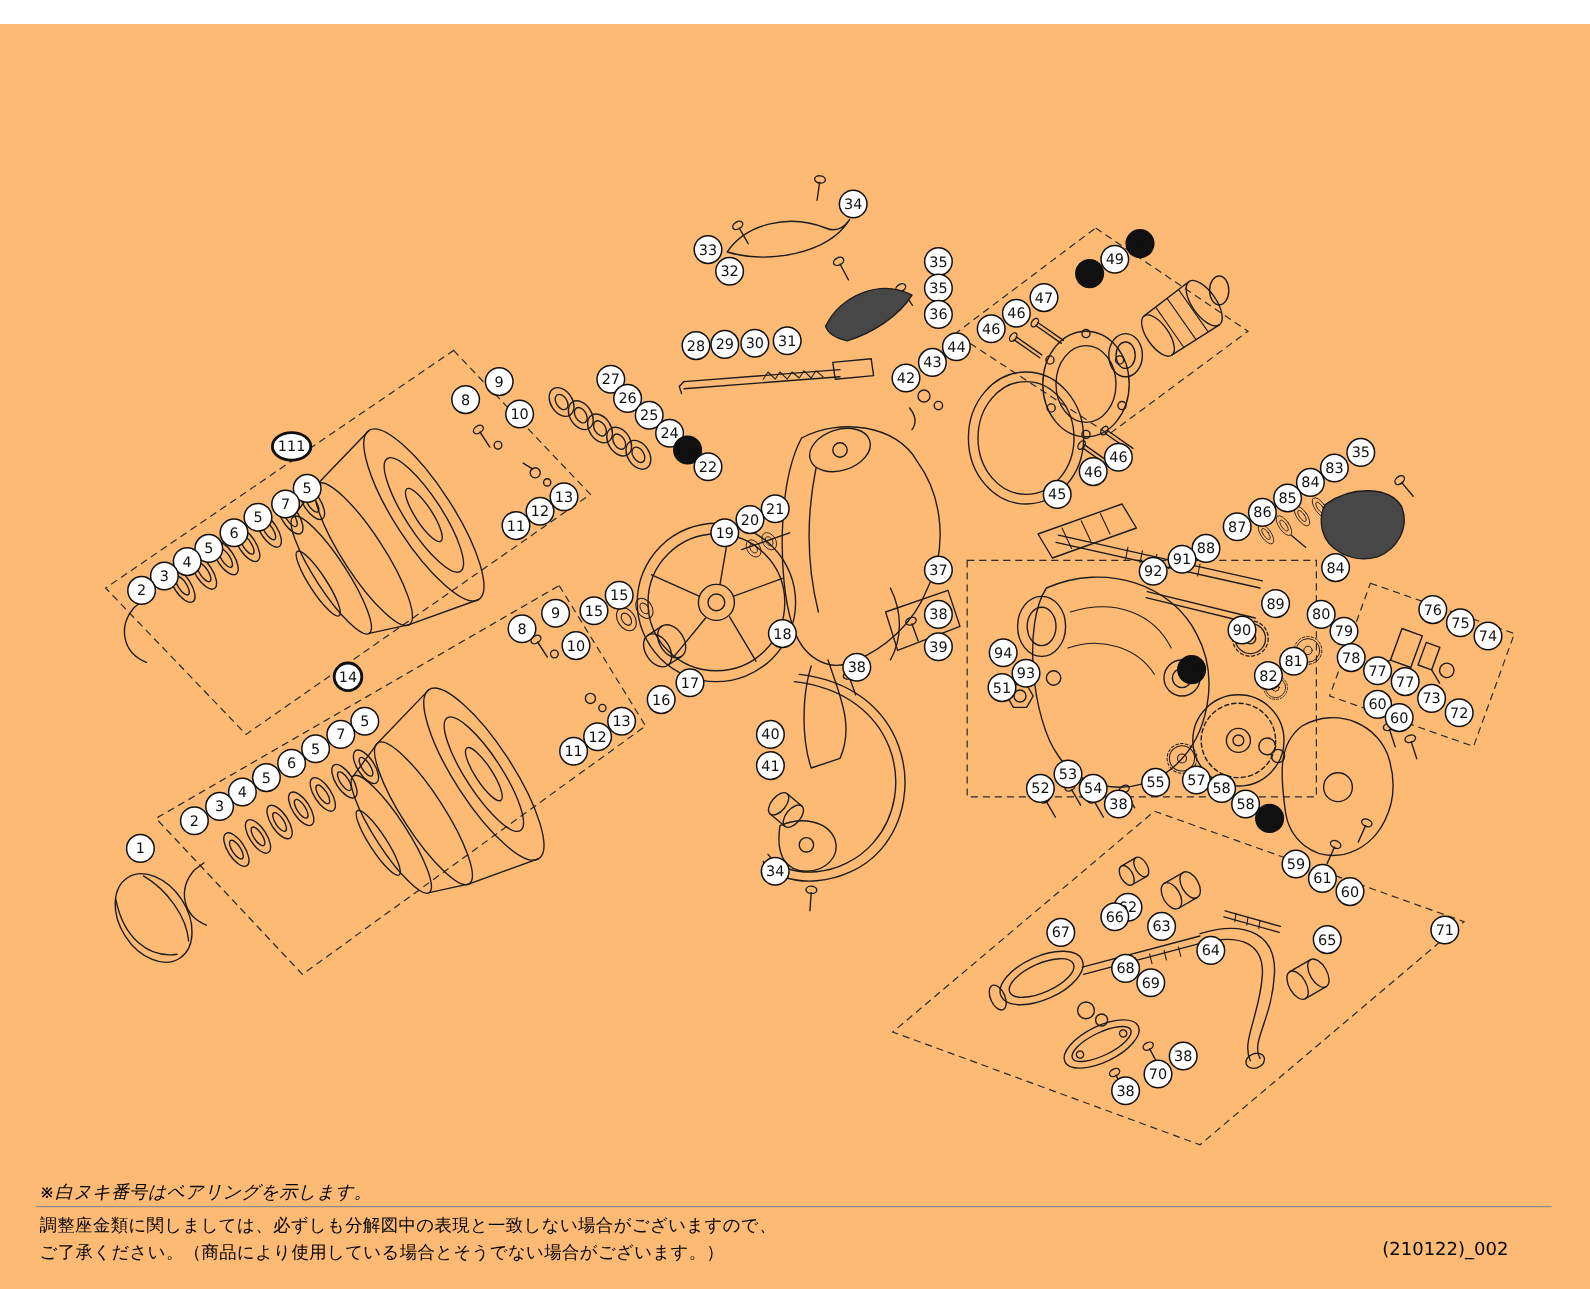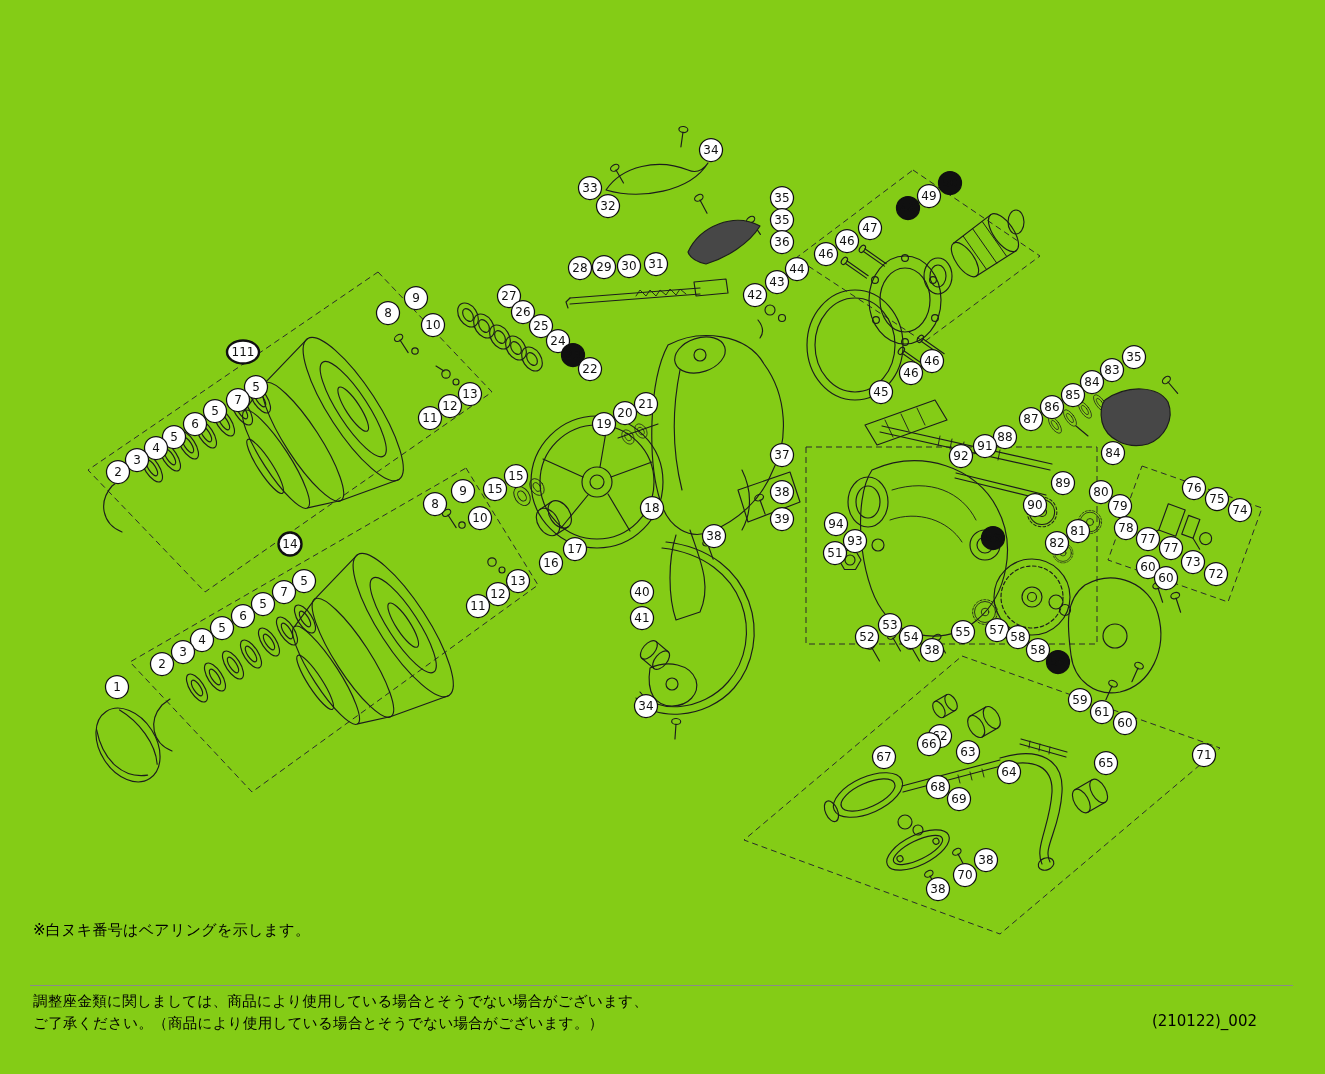--- a/index.html
+++ b/index.html
@@ -1,18 +1,18 @@
 <!DOCTYPE html>
 <html><head>
 <meta charset="utf-8">
 <style>
   html,body{margin:0;padding:0;background:#ffffff;}
   body{width:1325px;height:1074px;position:relative;overflow:hidden;
        font-family:"DejaVu Sans","Liberation Sans",sans-serif;color:#000;}
-  .page{position:absolute;inset:0;background:#84cc16;}
+  .page{position:absolute;inset:0;background:#fdba74;margin-top:20px;}
   svg{position:absolute;left:0;top:0;}
   .art{fill:none;stroke:#1c1c1c;stroke-width:1.15;stroke-linecap:round;stroke-linejoin:round;}
   .art .dark{fill:#474747;stroke:#1c1c1c;}
   .art .hatch{stroke-width:0.9;}
   .gbox{fill:none;stroke:#2b2b2b;stroke-width:1;stroke-dasharray:6 4;}
   .callout-num{font-size:12px;fill:#111;font-family:"DejaVu Sans","Liberation Sans",sans-serif;}
   .note{position:absolute;font-size:15px;letter-spacing:0.3px;white-space:nowrap;}
   .divider{position:absolute;left:30px;width:1263px;border-top:1px solid #8a8a8a;height:0;}
   .docnum{position:absolute;font-size:15px;}
 </style>
@@ -840,18 +840,18 @@
           <ellipse cx="965" cy="875" rx="11.5" ry="11.5" fill="#ffffff" stroke="#101010" stroke-width="1.25"></ellipse>
           <text x="965" y="879.2" text-anchor="middle" class="callout-num">70</text>
         </g>
         <g>
           <ellipse cx="938" cy="889" rx="11.5" ry="11.5" fill="#ffffff" stroke="#101010" stroke-width="1.25"></ellipse>
           <text x="938" y="893.2" text-anchor="middle" class="callout-num">38</text>
         </g>
       </g>
   </svg>
 
-  <div class="note" style="left:33px; top:921px;">※白ヌキ番号はベアリングを示します。</div>
+  <div class="note" style="left:33px; top:964px;font-style:italic;">※白ヌキ番号はベアリングを示します。</div>
   <div class="divider" style="top:985px;"></div>
-  <div class="note" style="left:33px; top:992px; font-size:14.5px;">調整座金類に関しましては、商品により使用している場合とそうでない場合がございます、</div>
+  <div class="note" style="left:33px; top:992px; font-size:14.5px;">調整座金類に関しましては、必ずしも分解図中の表現と一致しない場合がございますので、</div>
   <div class="note" style="left:33px; top:1014px; font-size:14.5px;font-family:Liberation Mono, monospace;">ご了承ください。（商品により使用している場合とそうでない場合がございます。）</div>
   <div class="docnum" style="right:68px; top:1012px;">(210122)_002</div>
 </div>
 
 </body></html>

